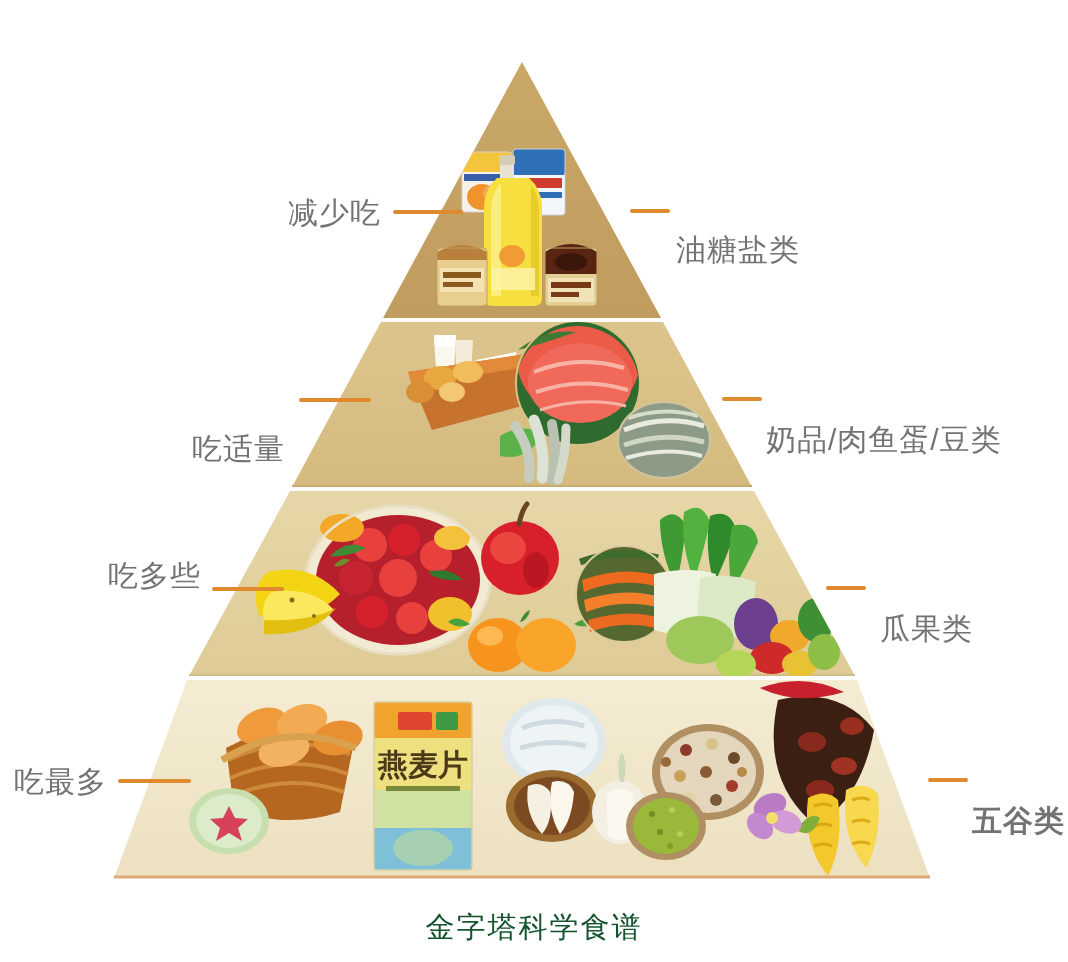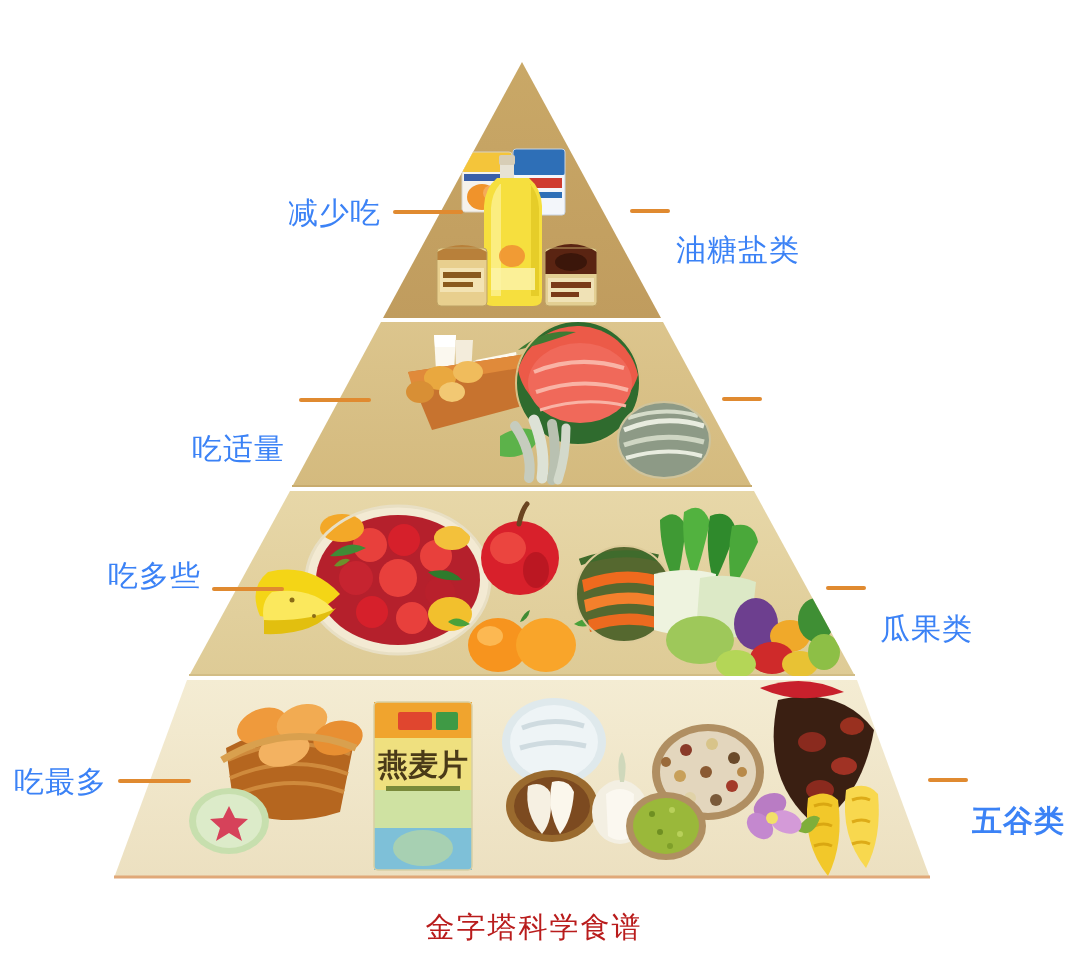--- a/index.html
+++ b/index.html
@@ -28,21 +28,21 @@
     position: absolute;
     left: 0; top: 0;
     width: 1068px;
     height: 962px;
   }
 
   
   .label {
     position: absolute;
     font-size: 30px;
-    color: #3b82f6;
+    color: #737373;
     white-space: nowrap;
     letter-spacing: 1px;
     font-family: "Liberation Sans", "DejaVu Sans", sans-serif;
   }
   .label.left  { text-align: right; }
   .label.right { text-align: left; margin-top: 39px; }
 
   .leader {
     position: absolute;
     height: 4px;
@@ -50,21 +50,21 @@
     border-radius: 2px;
   }
 
   #caption {
     position: absolute;
     left: 0;
     top: 908px;
     width: 1068px;
     text-align: center;
     font-size: 29px;
-    color: #b91c1c;
+    color: #14532d;
     letter-spacing: 2px;
     font-family: "Liberation Serif", "DejaVu Serif", serif;
   }
 </style>
 </head>
 <body>
 
 <div id="stage">
 
   <svg id="pyramid-svg" viewBox="0 0 1068 962">
@@ -409,18 +409,19 @@
   <div class="leader" style="left:722px; top:397px; width:40px;"></div>
   <div class="leader" style="left:826px; top:586px; width:40px;"></div>
   <div class="leader" style="left:928px; top:778px; width:40px;"></div>
 
   <div class="label left" style="left:288px; top:193px;">减少吃</div>
   <div class="label left" style="left:192px; top:381px;margin-top:48px;">吃适量</div>
   <div class="label left" style="left:108px; top:556px;">吃多些</div>
   <div class="label left" style="left:14px;  top:762px;text-align:right;">吃最多</div>
 
   <div class="label right" style="left:676px; top:191px;">油糖盐类</div>
+  <div class="label right" style="left:766px; top:381px;">奶品/肉鱼蛋/豆类</div>
   <div class="label right" style="left:880px; top:570px;">瓜果类</div>
   <div class="label right" style="left:972px; top:762px;font-weight:bold;">五谷类</div>
 
   <div id="caption">金字塔科学食谱</div>
 
 </div>
 
 </body></html>

